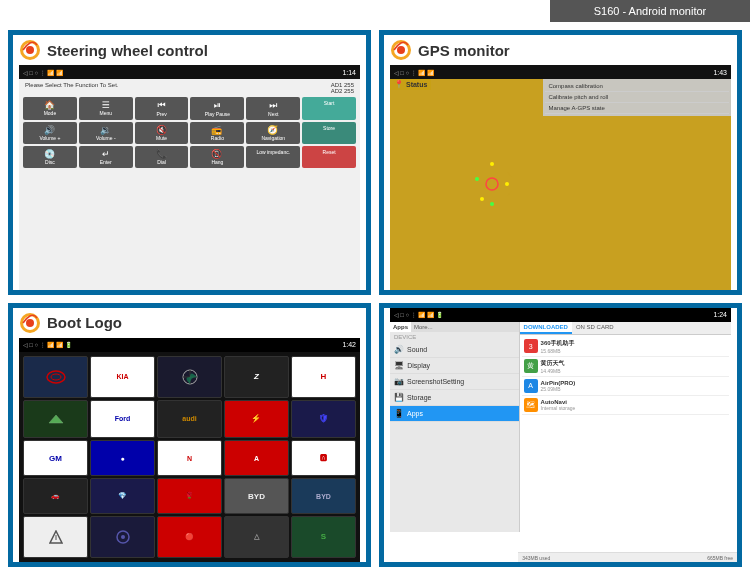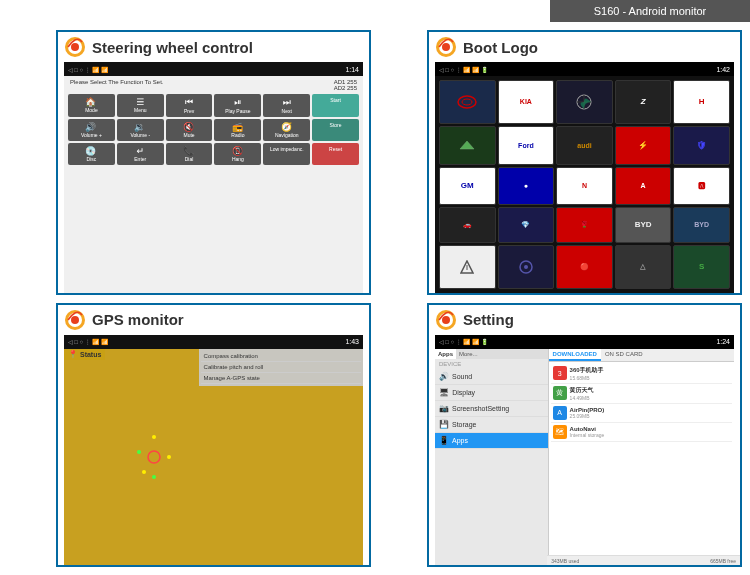--- a/index.html
+++ b/index.html
@@ -35,24 +35,23 @@
       height: 553px;
       display: grid;
       grid-template-columns: 1fr 1fr;
       grid-template-rows: 1fr 1fr;
       gap: 0;
       padding: 8px;
       gap: 8px;
     }
 
     .panel {
-      border: 2px solid #0369a1;
+      border: 5px solid #0369a1;
       position: relative;
       overflow: hidden;
-      margin-left: 48px;
     }
 
     .panel-title {
       display: flex;
       align-items: center;
       padding: 4px 6px;
       font-size: 16px;
       font-weight: bold;
       color: #333;
       gap: 6px;
@@ -499,188 +498,177 @@
   <div class="panel">
     <div class="panel-title">
       <div class="logo-icon">
         <svg viewBox="0 0 22 22">
           <circle cx="11" cy="11" r="10" fill="#f5a623"></circle>
           <circle cx="11" cy="11" r="7" fill="#fff"></circle>
           <circle cx="11" cy="11" r="4" fill="#e8401c"></circle>
           <path d="M4 11 Q7 6 11 4 Q15 2 18 6" stroke="#e8401c" stroke-width="1.5" fill="none"></path>
         </svg>
       </div>
-      <span style="font-size:15px;">Boot Logo</span>
+      <span style="font-size:15px;">GPS monitor</span>
     </div>
-    <div class="boot-screen">
-      <div class="boot-header">
-        <div style="color:#aaa;font-size:6px;">◁ □ ○ ⋮ 📶 📶 🔋</div>
-        <div style="color:#fff;font-size:7px;">1:42</div>
-      </div>
-      <div class="boot-logos-grid">
-
-        <div class="logo-cell" style="background:#1a2a4a;">
-          <svg width="20" height="14" viewBox="0 0 20 14">
-              <ellipse cx="10" cy="7" rx="9" ry="6" fill="none" stroke="#c00" stroke-width="1.5"></ellipse>
-              <ellipse cx="10" cy="7" rx="5" ry="3" fill="none" stroke="#c00" stroke-width="1"></ellipse>
-            </svg>
-        </div>
-        <div class="logo-cell" style="background:#fff;">
-          <span style="color:#c00;font-size:7px;font-weight:bold;">KIA</span>
-        </div>
-        <div class="logo-cell" style="background:#1a1a2e;">
-          <svg width="16" height="16" viewBox="0 0 16 16">
-            <circle cx="8" cy="8" r="7" fill="none" stroke="#aaa" stroke-width="1"></circle>
-            <path d="M8 1 Q8 8 8 15" stroke="#333" stroke-width="1"></path>
-            <path d="M1 8 Q8 8 15 8" stroke="#333" stroke-width="1"></path>
-            <path d="M1 8 Q8 8 15 8 Q8 1 8 8 Q1 8 8 15 Q8 8 15 8" fill="#1a6" opacity="0.5"></path>
+    <div class="gps-screen">
+      <div class="gps-header">
+        <div>◁ □ ○ ⋮ 📶 📶</div>
+        <div style="color:#fff;font-size:7px;">1:43</div>
+      </div>
+      <div class="gps-content">
+        <div class="gps-status-bar">
+          <span style="font-size:8px;">📍</span>
+          <span style="font-size:7px;font-weight:bold;">Status</span>
+        </div>
+
+        <div class="gps-compass">
+          <svg viewBox="0 0 60 60" width="60" height="60">
+            <circle cx="30" cy="30" r="28" fill="none" stroke="#c8a020" stroke-width="1"></circle>
+            <circle cx="30" cy="30" r="20" fill="none" stroke="#c8a020" stroke-width="1"></circle>
+            <circle cx="30" cy="30" r="12" fill="none" stroke="#c8a020" stroke-width="1"></circle>
+            <circle cx="30" cy="30" r="3" fill="#c8a020"></circle>
+
+            <line x1="30" y1="2" x2="30" y2="58" stroke="#c8a020" stroke-width="0.5"></line>
+            <line x1="2" y1="30" x2="58" y2="30" stroke="#c8a020" stroke-width="0.5"></line>
+
+            <circle cx="30" cy="30" r="6" fill="none" stroke="#ff4444" stroke-width="1.5"></circle>
+
+            <circle cx="30" cy="10" r="2" fill="#ffee00"></circle>
+            <circle cx="45" cy="30" r="2" fill="#ffee00"></circle>
+            <circle cx="30" cy="50" r="2" fill="#44ff44"></circle>
+            <circle cx="15" cy="25" r="2" fill="#44ff44"></circle>
+            <circle cx="20" cy="45" r="2" fill="#ffee00"></circle>
           </svg>
         </div>
-        <div class="logo-cell" style="background:#222;">
-          <span style="color:#fff;font-size:8px;font-weight:bold;font-style:italic;">Z</span>
-        </div>
-        <div class="logo-cell" style="background:#fff;">
-          <span style="color:#c00;font-size:8px;font-weight:bold;">H</span>
-        </div>
-        <div class="logo-cell" style="background:#1a3a1a;">
-          <svg width="18" height="12" viewBox="0 0 18 12">
-            <path d="M9 2 L16 10 L2 10 Z" fill="#5a5" stroke="#7a7" stroke-width="0.5"></path>
-          </svg>
-        </div>
-        <div class="logo-cell" style="background:#fff;">
-          <span style="color:#00a;font-size:7px;font-weight:bold;">Ford</span>
-        </div>
-        <div class="logo-cell" style="background:#222;">
-          <span style="color:#c80;font-size:7px;font-weight:bold;">audi</span>
-        </div>
-        <div class="logo-cell" style="background:#c00;">
-          <span style="color:#fff;font-size:8px;">⚡</span>
-        </div>
-        <div class="logo-cell" style="background:#1a1a4a;">
-          <span style="color:#44f;font-size:8px;">🛡</span>
-        </div>
-        <div class="logo-cell" style="background:#fff;">
-          <span style="color:#00a;font-size:8px;font-weight:bold;">GM</span>
-        </div>
-        <div class="logo-cell" style="background:#00a;">
-          <span style="color:#fff;font-size:7px;">●</span>
-        </div>
-        <div class="logo-cell" style="background:#fff;">
-          <span style="color:#c00;font-size:7px;font-weight:bold;">N</span>
-        </div>
-        <div class="logo-cell" style="background:#c00;">
-          <span style="color:#fff;font-size:7px;font-weight:bold;">A</span>
-        </div>
-        <div class="logo-cell" style="background:#fff;">
-          <span style="color:#c00;font-size:8px;font-weight:bold;">🅰</span>
-        </div>
-        <div class="logo-cell" style="background:#222;">
-          <span style="color:#999;font-size:7px;">🚗</span>
-        </div>
-        <div class="logo-cell" style="background:#1a1a4a;">
-          <span style="color:#44f;font-size:7px;">💎</span>
-        </div>
-        <div class="logo-cell" style="background:#c00;">
-          <span style="color:#fff;font-size:7px;">🌹</span>
-        </div>
-        <div class="logo-cell" style="background:#555;">
-          <span style="color:#eee;font-size:8px;font-weight:bold;">BYD</span>
-        </div>
-        <div class="logo-cell" style="background:#1a3a5a;">
-          <span style="color:#aac;font-size:7px;">BYD</span>
-        </div>
-        <div class="logo-cell" style="background:#eee;">
-          <svg width="14" height="14" viewBox="0 0 14 14">
-            <path d="M7 1 L13 13 L1 13 Z" fill="none" stroke="#555" stroke-width="1.5"></path>
-            <line x1="7" y1="5" x2="7" y2="10" stroke="#555" stroke-width="1"></line>
-          </svg>
-        </div>
-        <div class="logo-cell" style="background:#1a1a3a;">
-          <svg width="16" height="16" viewBox="0 0 16 16">
-            <circle cx="8" cy="8" r="6" fill="none" stroke="#55a" stroke-width="1.5"></circle>
-            <circle cx="8" cy="8" r="2" fill="#55a"></circle>
-          </svg>
-        </div>
-        <div class="logo-cell" style="background:#c00;">
-          <span style="color:#fff;font-size:7px;">🔴</span>
-        </div>
-        <div class="logo-cell" style="background:#333;">
-          <span style="color:#999;font-size:7px;transform:rotate(180deg);display:block;">▽</span>
-        </div>
-        <div class="logo-cell" style="background:#1a4a2a;">
-          <span style="color:#4a4;font-size:8px;font-weight:bold;">S</span>
+
+        <div class="gps-menu">
+          <div class="gps-menu-item">Compass calibration</div>
+          <div class="gps-menu-item">Calibrate pitch and roll</div>
+          <div class="gps-menu-item">Manage A-GPS state</div>
         </div>
       </div>
     </div>
   </div>
 
   <div class="panel">
     <div class="panel-title">
       <div class="logo-icon">
         <svg viewBox="0 0 22 22">
           <circle cx="11" cy="11" r="10" fill="#f5a623"></circle>
           <circle cx="11" cy="11" r="7" fill="#fff"></circle>
           <circle cx="11" cy="11" r="4" fill="#e8401c"></circle>
           <path d="M4 11 Q7 6 11 4 Q15 2 18 6" stroke="#e8401c" stroke-width="1.5" fill="none"></path>
         </svg>
       </div>
-      <span style="font-size:15px;">GPS monitor</span>
+      <span style="font-size:15px;">Boot Logo</span>
     </div>
-    <div class="gps-screen">
-      <div class="gps-header">
-        <div>◁ □ ○ ⋮ 📶 📶</div>
-        <div style="color:#fff;font-size:7px;">1:43</div>
-      </div>
-      <div class="gps-content">
-        <div class="gps-status-bar">
-          <span style="font-size:8px;">📍</span>
-          <span style="font-size:7px;font-weight:bold;">Status</span>
-        </div>
-
-        <div class="gps-compass">
-          <svg viewBox="0 0 60 60" width="60" height="60">
-            <circle cx="30" cy="30" r="28" fill="none" stroke="#c8a020" stroke-width="1"></circle>
-            <circle cx="30" cy="30" r="20" fill="none" stroke="#c8a020" stroke-width="1"></circle>
-            <circle cx="30" cy="30" r="12" fill="none" stroke="#c8a020" stroke-width="1"></circle>
-            <circle cx="30" cy="30" r="3" fill="#c8a020"></circle>
-
-            <line x1="30" y1="2" x2="30" y2="58" stroke="#c8a020" stroke-width="0.5"></line>
-            <line x1="2" y1="30" x2="58" y2="30" stroke="#c8a020" stroke-width="0.5"></line>
-
-            <circle cx="30" cy="30" r="6" fill="none" stroke="#ff4444" stroke-width="1.5"></circle>
-
-            <circle cx="30" cy="10" r="2" fill="#ffee00"></circle>
-            <circle cx="45" cy="30" r="2" fill="#ffee00"></circle>
-            <circle cx="30" cy="50" r="2" fill="#44ff44"></circle>
-            <circle cx="15" cy="25" r="2" fill="#44ff44"></circle>
-            <circle cx="20" cy="45" r="2" fill="#ffee00"></circle>
+    <div class="boot-screen">
+      <div class="boot-header">
+        <div style="color:#aaa;font-size:6px;">◁ □ ○ ⋮ 📶 📶 🔋</div>
+        <div style="color:#fff;font-size:7px;">1:42</div>
+      </div>
+      <div class="boot-logos-grid">
+
+        <div class="logo-cell" style="background:#1a2a4a;">
+          <svg width="20" height="14" viewBox="0 0 20 14">
+              <ellipse cx="10" cy="7" rx="9" ry="6" fill="none" stroke="#c00" stroke-width="1.5"></ellipse>
+              <ellipse cx="10" cy="7" rx="5" ry="3" fill="none" stroke="#c00" stroke-width="1"></ellipse>
+            </svg>
+        </div>
+        <div class="logo-cell" style="background:#fff;">
+          <span style="color:#c00;font-size:7px;font-weight:bold;">KIA</span>
+        </div>
+        <div class="logo-cell" style="background:#1a1a2e;">
+          <svg width="16" height="16" viewBox="0 0 16 16">
+            <circle cx="8" cy="8" r="7" fill="none" stroke="#aaa" stroke-width="1"></circle>
+            <path d="M8 1 Q8 8 8 15" stroke="#333" stroke-width="1"></path>
+            <path d="M1 8 Q8 8 15 8" stroke="#333" stroke-width="1"></path>
+            <path d="M1 8 Q8 8 15 8 Q8 1 8 8 Q1 8 8 15 Q8 8 15 8" fill="#1a6" opacity="0.5"></path>
           </svg>
         </div>
-
-        <div class="gps-menu">
-          <div class="gps-menu-item">Compass calibration</div>
-          <div class="gps-menu-item">Calibrate pitch and roll</div>
-          <div class="gps-menu-item">Manage A-GPS state</div>
+        <div class="logo-cell" style="background:#222;">
+          <span style="color:#fff;font-size:8px;font-weight:bold;font-style:italic;">Z</span>
+        </div>
+        <div class="logo-cell" style="background:#fff;">
+          <span style="color:#c00;font-size:8px;font-weight:bold;">H</span>
+        </div>
+        <div class="logo-cell" style="background:#1a3a1a;">
+          <svg width="18" height="12" viewBox="0 0 18 12">
+            <path d="M9 2 L16 10 L2 10 Z" fill="#5a5" stroke="#7a7" stroke-width="0.5"></path>
+          </svg>
+        </div>
+        <div class="logo-cell" style="background:#fff;">
+          <span style="color:#00a;font-size:7px;font-weight:bold;">Ford</span>
+        </div>
+        <div class="logo-cell" style="background:#222;">
+          <span style="color:#c80;font-size:7px;font-weight:bold;">audi</span>
+        </div>
+        <div class="logo-cell" style="background:#c00;">
+          <span style="color:#fff;font-size:8px;">⚡</span>
+        </div>
+        <div class="logo-cell" style="background:#1a1a4a;">
+          <span style="color:#44f;font-size:8px;">🛡</span>
+        </div>
+        <div class="logo-cell" style="background:#fff;">
+          <span style="color:#00a;font-size:8px;font-weight:bold;">GM</span>
+        </div>
+        <div class="logo-cell" style="background:#00a;">
+          <span style="color:#fff;font-size:7px;">●</span>
+        </div>
+        <div class="logo-cell" style="background:#fff;">
+          <span style="color:#c00;font-size:7px;font-weight:bold;">N</span>
+        </div>
+        <div class="logo-cell" style="background:#c00;">
+          <span style="color:#fff;font-size:7px;font-weight:bold;">A</span>
+        </div>
+        <div class="logo-cell" style="background:#fff;">
+          <span style="color:#c00;font-size:8px;font-weight:bold;">🅰</span>
+        </div>
+        <div class="logo-cell" style="background:#222;">
+          <span style="color:#999;font-size:7px;">🚗</span>
+        </div>
+        <div class="logo-cell" style="background:#1a1a4a;">
+          <span style="color:#44f;font-size:7px;">💎</span>
+        </div>
+        <div class="logo-cell" style="background:#c00;">
+          <span style="color:#fff;font-size:7px;">🌹</span>
+        </div>
+        <div class="logo-cell" style="background:#555;">
+          <span style="color:#eee;font-size:8px;font-weight:bold;">BYD</span>
+        </div>
+        <div class="logo-cell" style="background:#1a3a5a;">
+          <span style="color:#aac;font-size:7px;">BYD</span>
+        </div>
+        <div class="logo-cell" style="background:#eee;">
+          <svg width="14" height="14" viewBox="0 0 14 14">
+            <path d="M7 1 L13 13 L1 13 Z" fill="none" stroke="#555" stroke-width="1.5"></path>
+            <line x1="7" y1="5" x2="7" y2="10" stroke="#555" stroke-width="1"></line>
+          </svg>
+        </div>
+        <div class="logo-cell" style="background:#1a1a3a;">
+          <svg width="16" height="16" viewBox="0 0 16 16">
+            <circle cx="8" cy="8" r="6" fill="none" stroke="#55a" stroke-width="1.5"></circle>
+            <circle cx="8" cy="8" r="2" fill="#55a"></circle>
+          </svg>
+        </div>
+        <div class="logo-cell" style="background:#c00;">
+          <span style="color:#fff;font-size:7px;">🔴</span>
+        </div>
+        <div class="logo-cell" style="background:#333;">
+          <span style="color:#999;font-size:7px;transform:rotate(180deg);display:block;">▽</span>
+        </div>
+        <div class="logo-cell" style="background:#1a4a2a;">
+          <span style="color:#4a4;font-size:8px;font-weight:bold;">S</span>
         </div>
       </div>
     </div>
   </div>
 
   <div class="panel" style="position:relative;">
-    <div class="panel-title">
-      <div class="logo-icon">
-        <svg viewBox="0 0 22 22">
-          <circle cx="11" cy="11" r="10" fill="#f5a623"></circle>
-          <circle cx="11" cy="11" r="7" fill="#fff"></circle>
-          <circle cx="11" cy="11" r="4" fill="#e8401c"></circle>
-          <path d="M4 11 Q7 6 11 4 Q15 2 18 6" stroke="#e8401c" stroke-width="1.5" fill="none"></path>
-        </svg>
-      </div>
-      <span style="font-size:15px;">Setting</span>
-    </div>
     <div class="setting-screen">
       <div class="setting-header">
         <div style="color:#aaa;font-size:6px;">◁ □ ○ ⋮ 📶 📶 🔋</div>
         <div style="color:#fff;font-size:7px;">1:24</div>
       </div>
       <div class="setting-content">
 
         <div class="setting-left">
           <div class="setting-tabs">
             <div class="setting-tab active">Apps</div>

